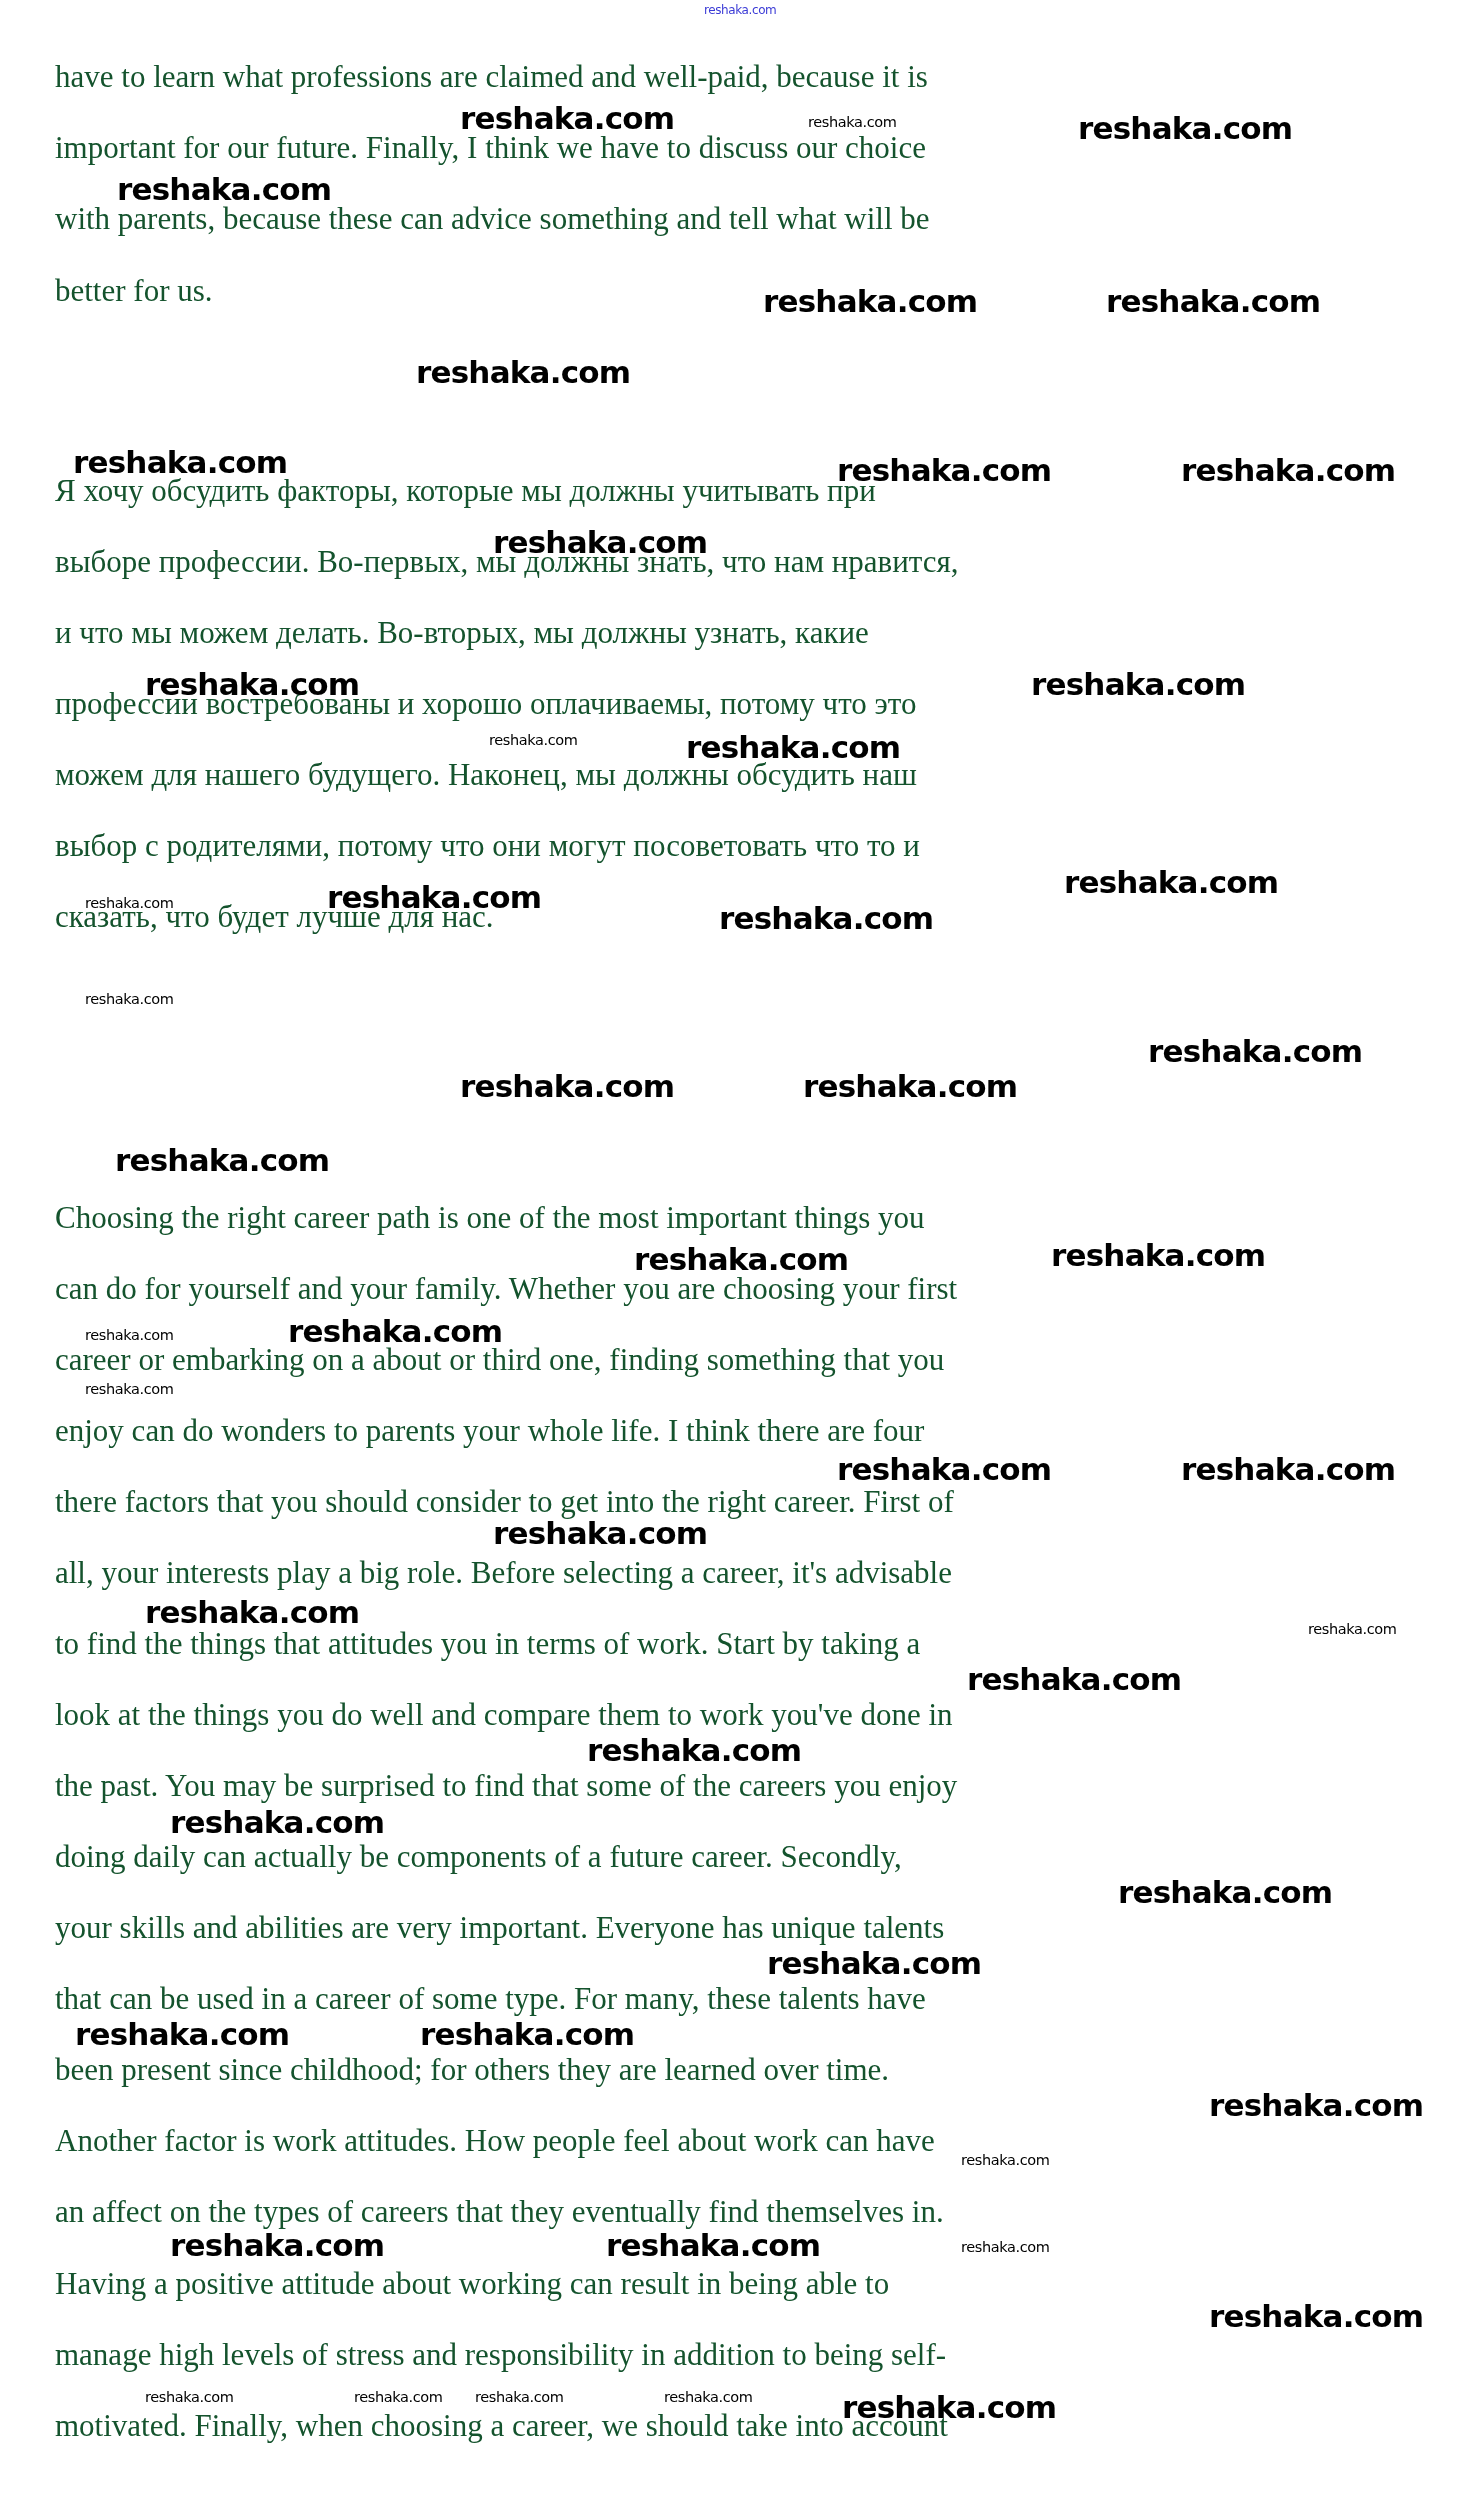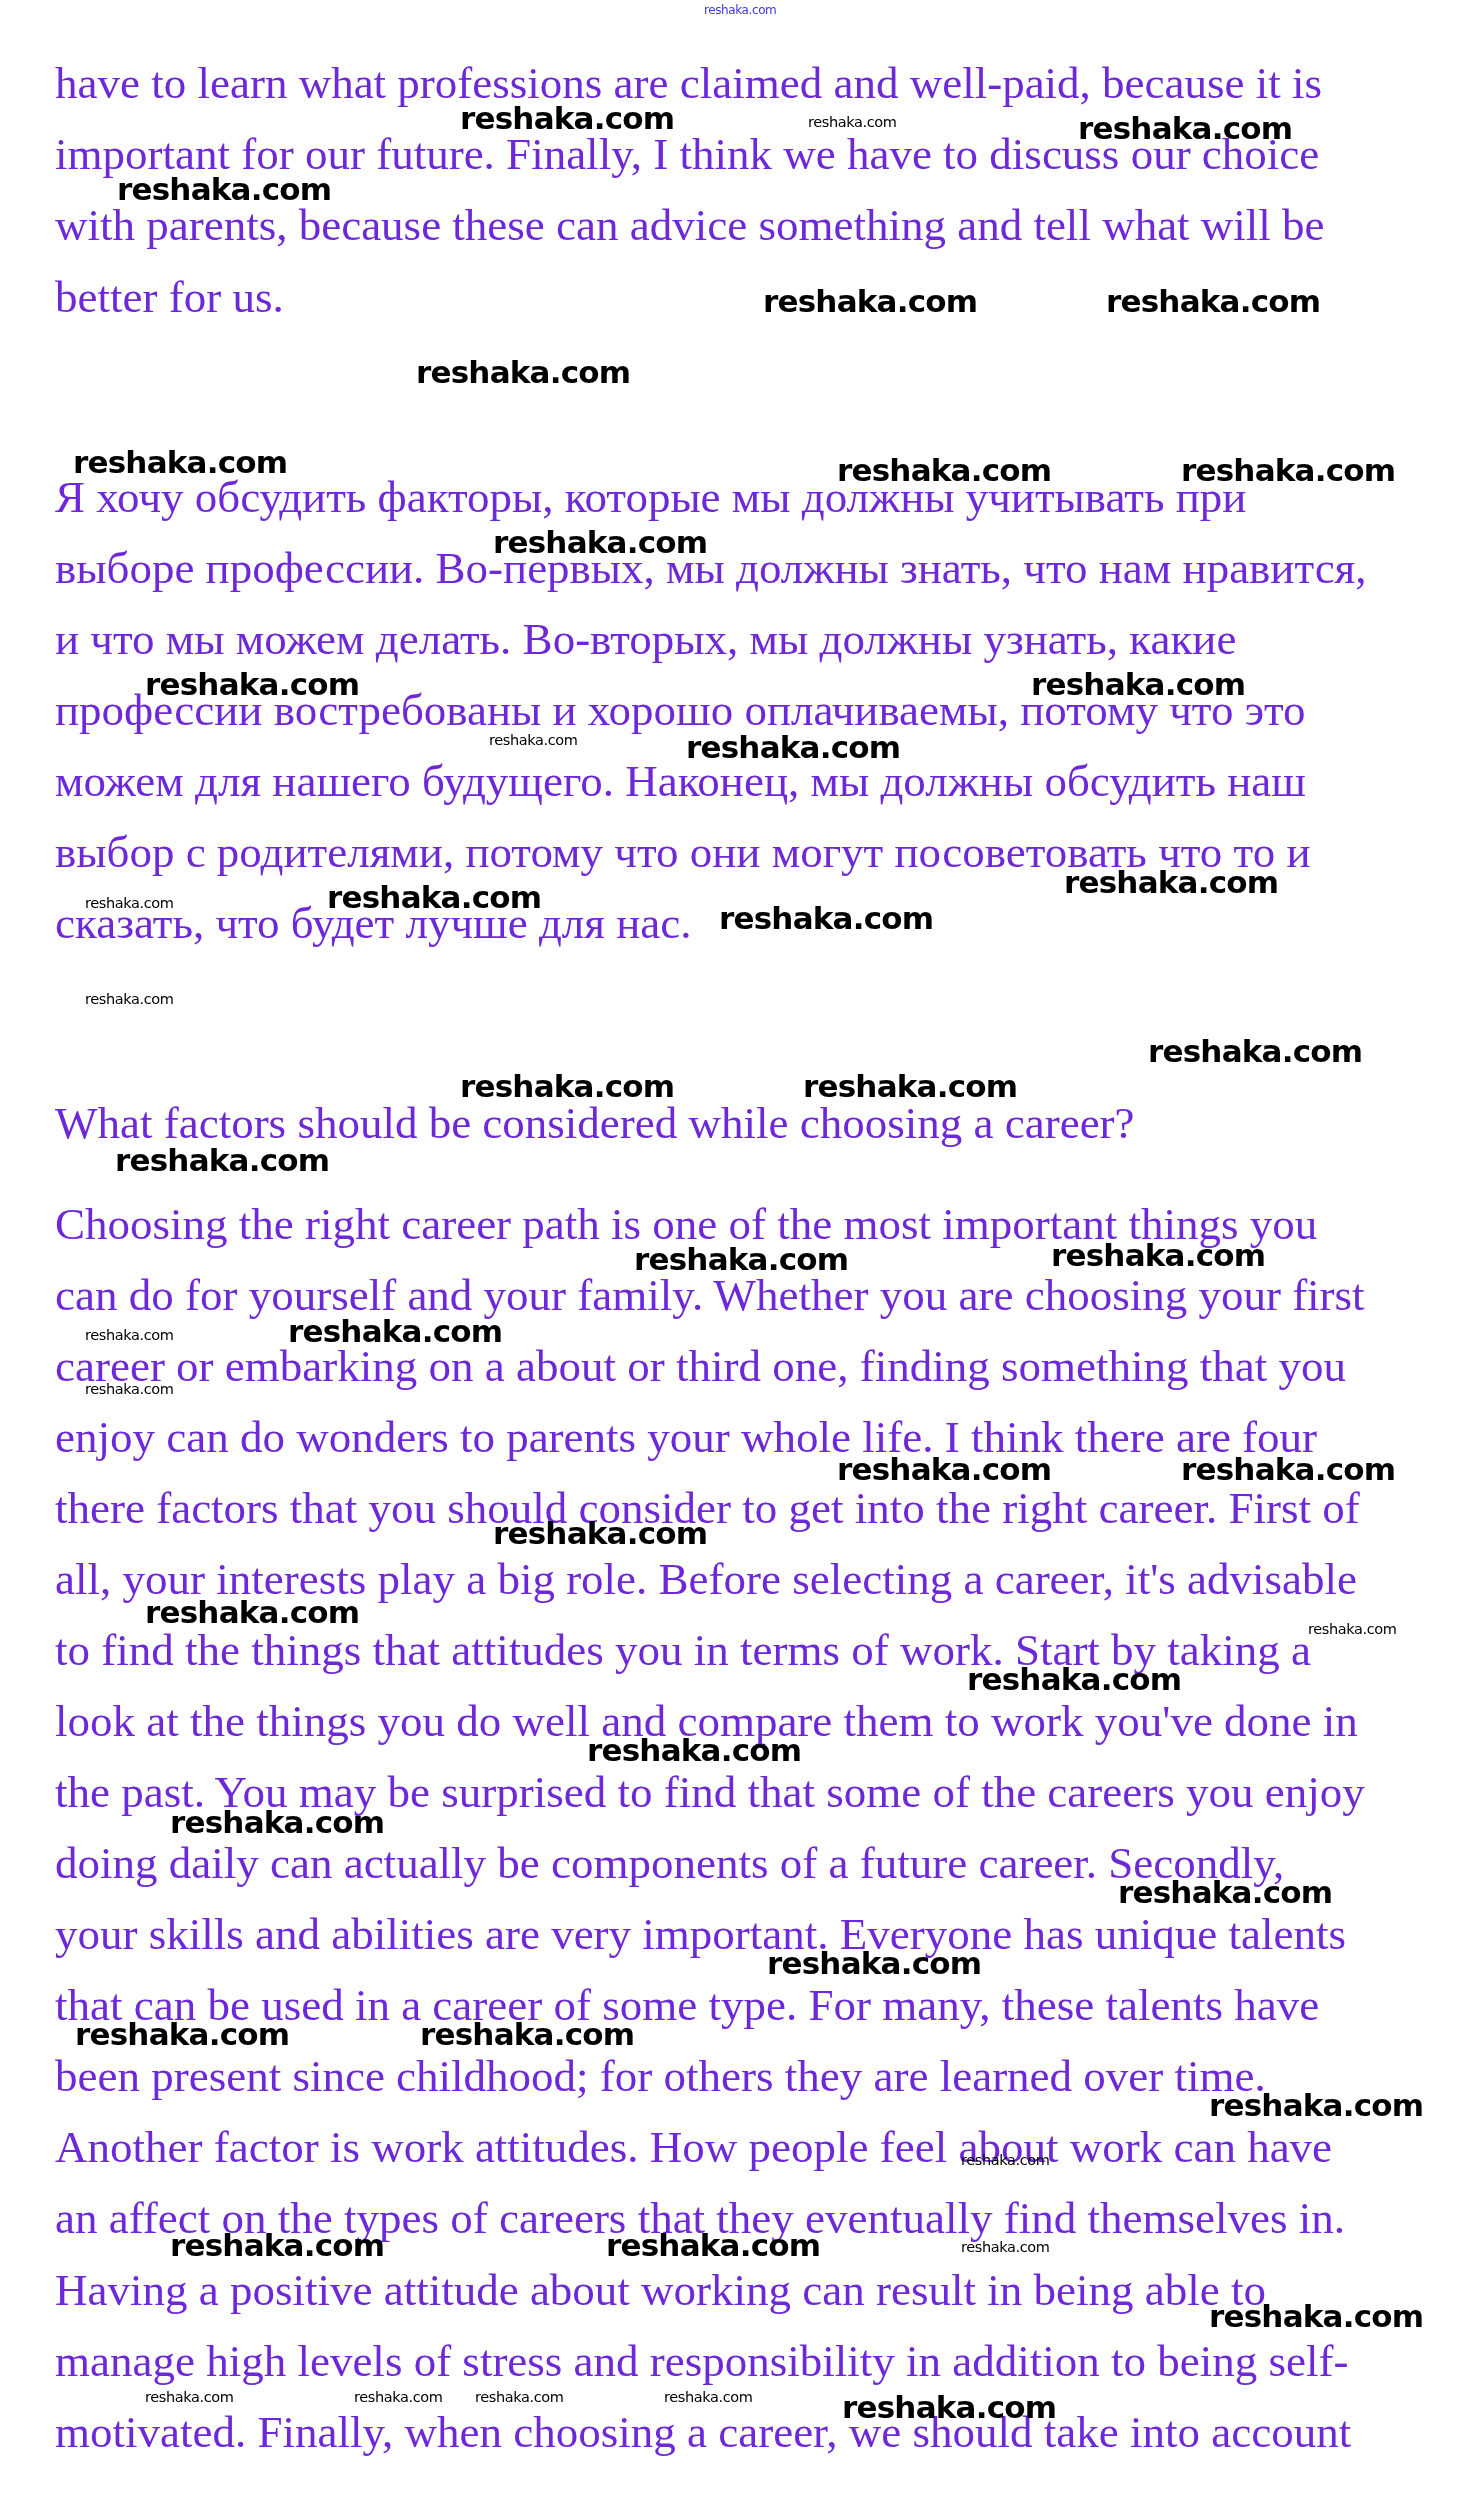--- a/index.html
+++ b/index.html
@@ -5,21 +5,21 @@
     html, body { margin: 0; padding: 0; background: #ffffff; }
     body { width: 1475px; height: 2512px; position: relative; overflow: hidden; }
     .page { position: absolute; left: 0; top: 0; width: 1475px; height: 2512px; }
     .header-mark {
       position: absolute; top: 3.2px; left: 704px;
       font-family: "DejaVu Sans", sans-serif; font-size: 12px; color: #3b3bd6;
       letter-spacing: -0.4px;
     }
     .line {
       position: absolute; left: 55px;
-      font-family: "Liberation Serif", serif; font-size: 45px; color: #6d28d9;
+      font-family: "Liberation Serif", serif; font-size: 31px; color: #14532d;
       white-space: nowrap; line-height: 1;
     }
     .wm {
       position: absolute;
       font-family: "DejaVu Sans", sans-serif; color: #000;
       white-space: nowrap; line-height: 1;
     }
     .wm.big { font-size: 31px; font-weight: bold; letter-spacing: -0.8px; }
     .wm.small { font-size: 14.5px; letter-spacing: -0.4px; }
   </style>
@@ -40,21 +40,20 @@
   <div>
     <div class="line" style="top:475px">Я хочу обсудить факторы, которые мы должны учитывать при</div>
     <div class="line" style="top:546px">выборе профессии. Во-первых, мы должны знать, что нам нравится,</div>
     <div class="line" style="top:617px">и что мы можем делать. Во-вторых, мы должны узнать, какие</div>
     <div class="line" style="top:688px">профессии востребованы и хорошо оплачиваемы, потому что это</div>
     <div class="line" style="top:759px">можем для нашего будущего. Наконец, мы должны обсудить наш</div>
     <div class="line" style="top:830px">выбор с родителями, потому что они могут посоветовать что то и</div>
     <div class="line" style="top:901px">сказать, что будет лучше для нас.</div>
   </div>
 
-  <div class="line" style="top:1101px">What factors should be considered while choosing a career?</div>
 
   <div>
     <div class="line" style="top:1202px">Choosing the right career path is one of the most important things you</div>
     <div class="line" style="top:1273px">can do for yourself and your family. Whether you are choosing your first</div>
     <div class="line" style="top:1344px">career or embarking on a about or third one, finding something that you</div>
     <div class="line" style="top:1415px">enjoy can do wonders to parents your whole life. I think there are four</div>
     <div class="line" style="top:1486px">there factors that you should consider to get into the right career. First of</div>
     <div class="line" style="top:1557px">all, your interests play a big role. Before selecting a career, it's advisable</div>
     <div class="line" style="top:1628px">to find the things that attitudes you in terms of work. Start by taking a</div>
     <div class="line" style="top:1699px">look at the things you do well and compare them to work you've done in</div>

